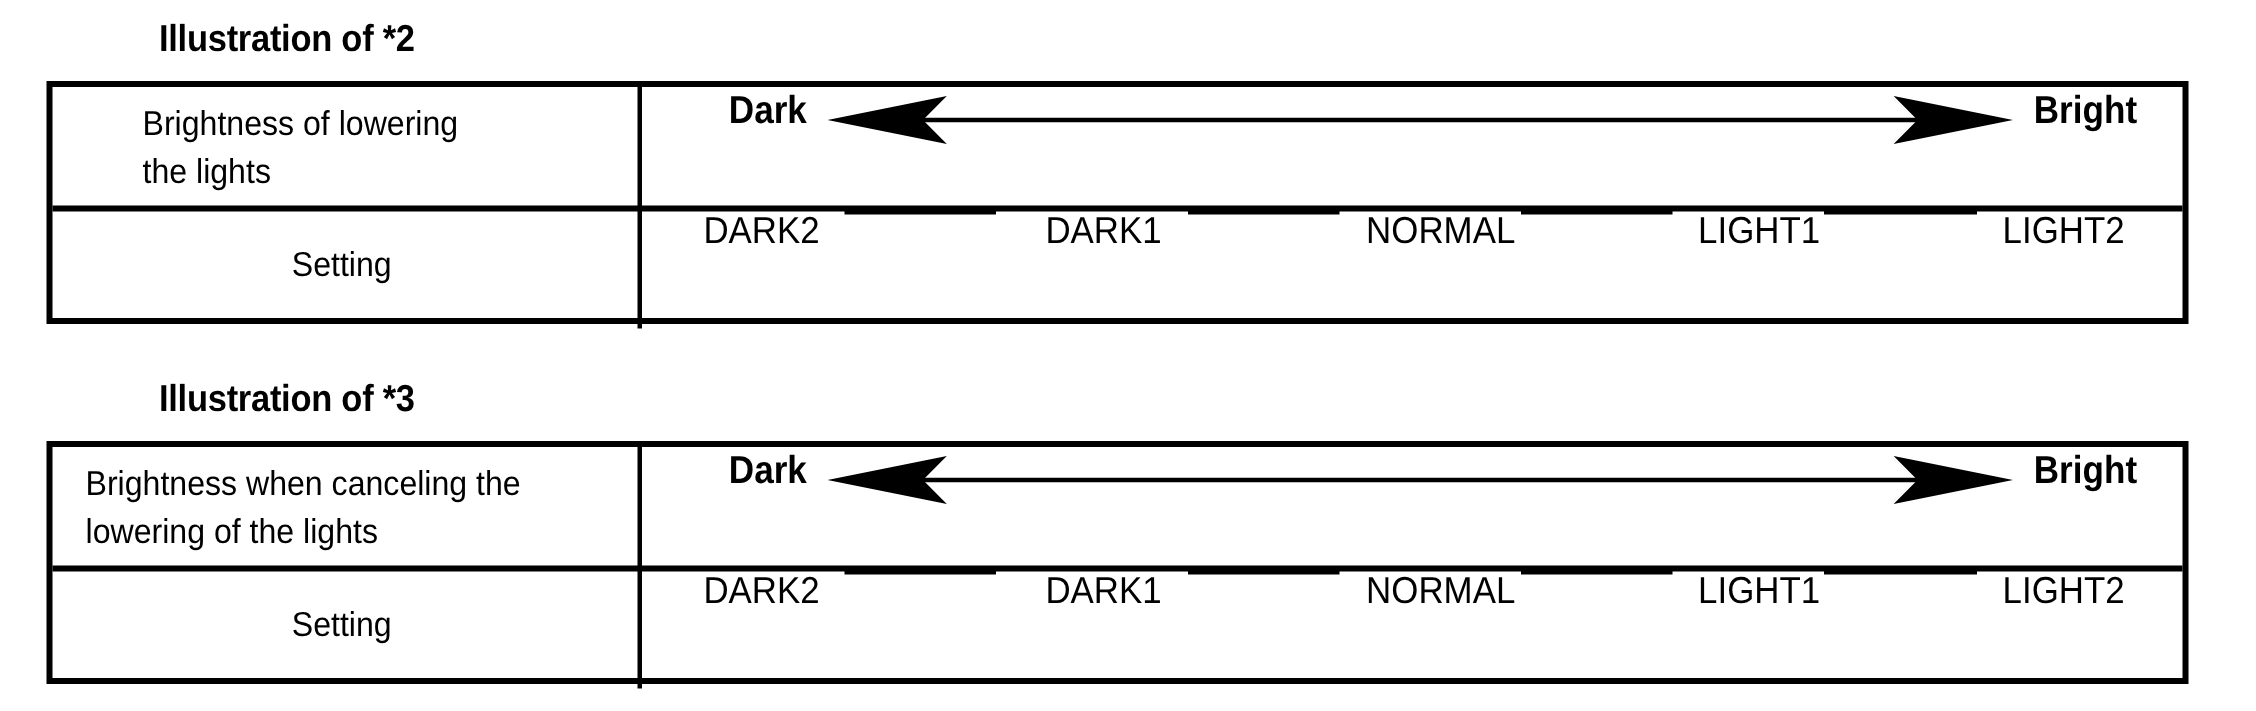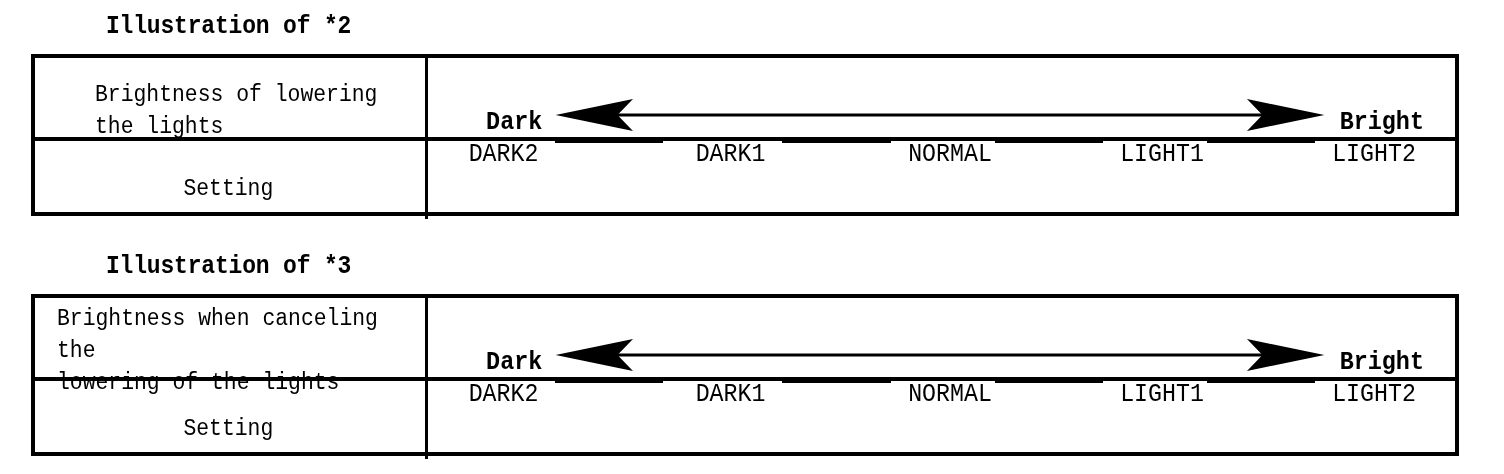--- a/index.html
+++ b/index.html
@@ -15,21 +15,20 @@
     overflow: hidden;
     position: relative;
   }
 
   .page {
     position: absolute;
     left: 0;
     top: 0;
     width: 1504px;
     height: 474px;
-    font-family: Liberation Mono, monospace;
   }
 
   
   .section {
     position: absolute;
     left: 0;
     width: 1504px;
   }
   #section-1 { top: 0px; }
   #section-2 { top: 240px; }
@@ -82,21 +81,21 @@
     left: 390px;
     top: -1px;
     width: 3px;
     height: 162px;
     background: #000;
   }
 
   .cell-label {
     position: absolute;
     left: 0;
-    top: 13px;
+    top: 0;
     width: 386px;
     height: 100%;
     display: flex;
     align-items: center;
     box-sizing: border-box;
   }
   .cell-label .txt {
     font-size: 23px;
     line-height: 32px;
     transform: scaleX(0.93);
@@ -117,21 +116,21 @@
   }
 
   
   .arrow-band {
     position: absolute;
     left: 0;
     top: 0;
     width: 100%;
     height: 100%;
     display: flex;
-    align-items: flex-end;
+    align-items: flex-start;
   }
   .arrow-end-label {
     font-size: 26px;
     font-weight: bold;
     transform: scaleX(0.9);
     white-space: nowrap;
     flex: 0 0 auto;
   }
   .arrow-end-label.left  { margin-left: 55px; margin-right: 8px; }
   .arrow-end-label.right { margin-left: 8px;  margin-right: 26px; }

